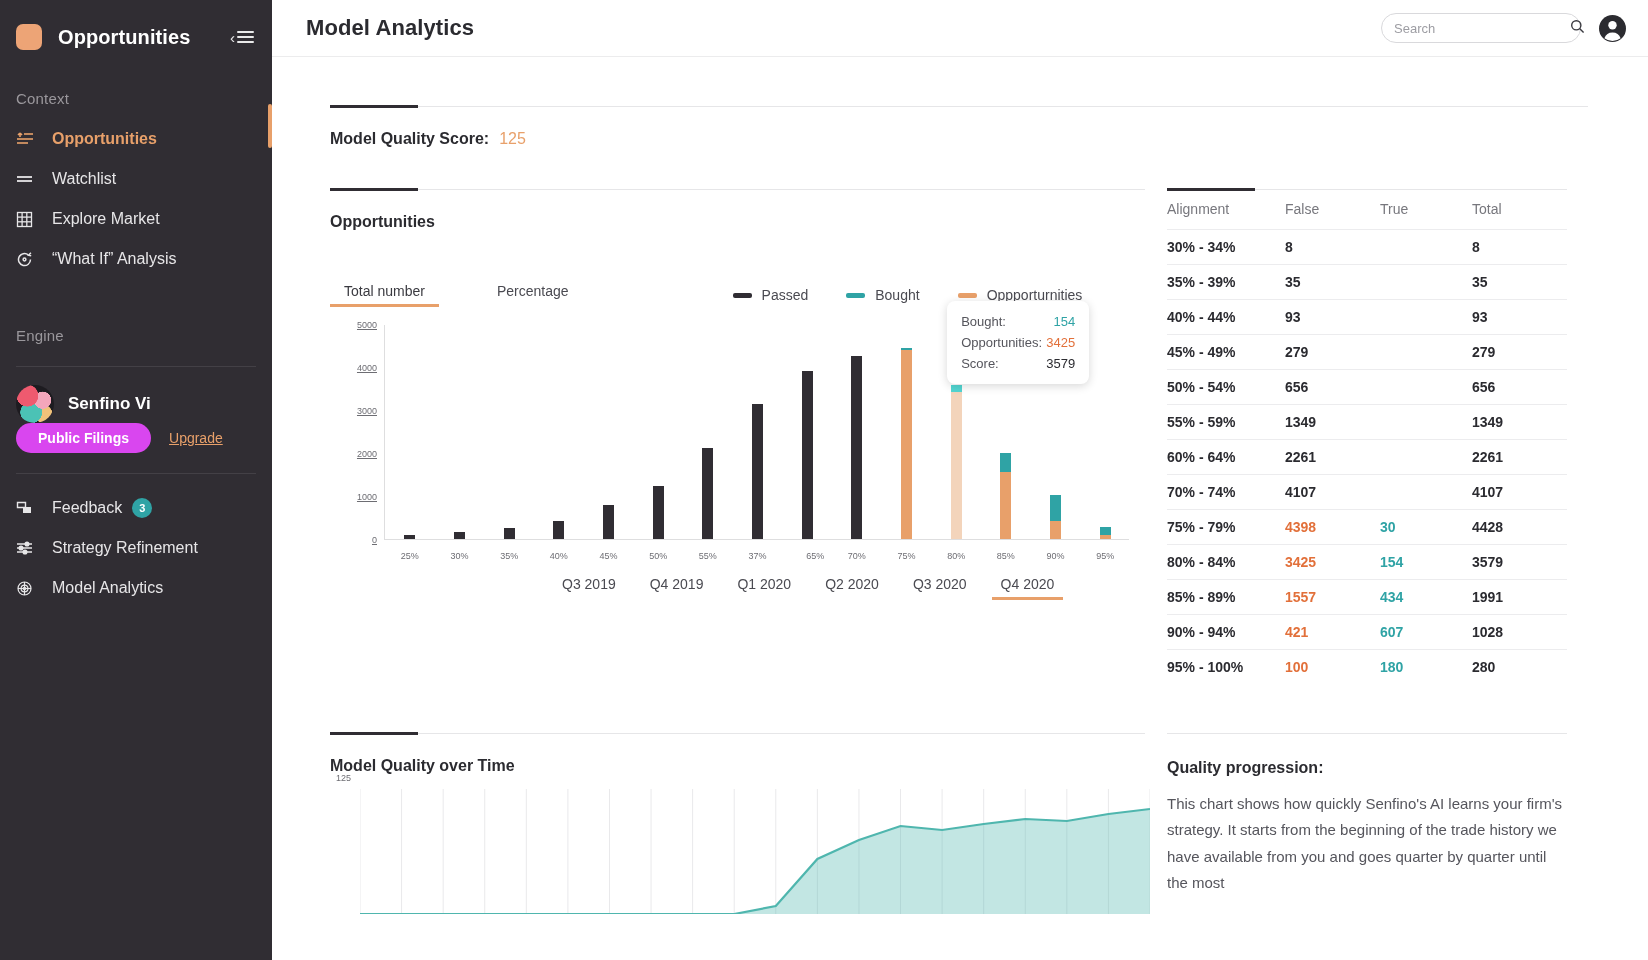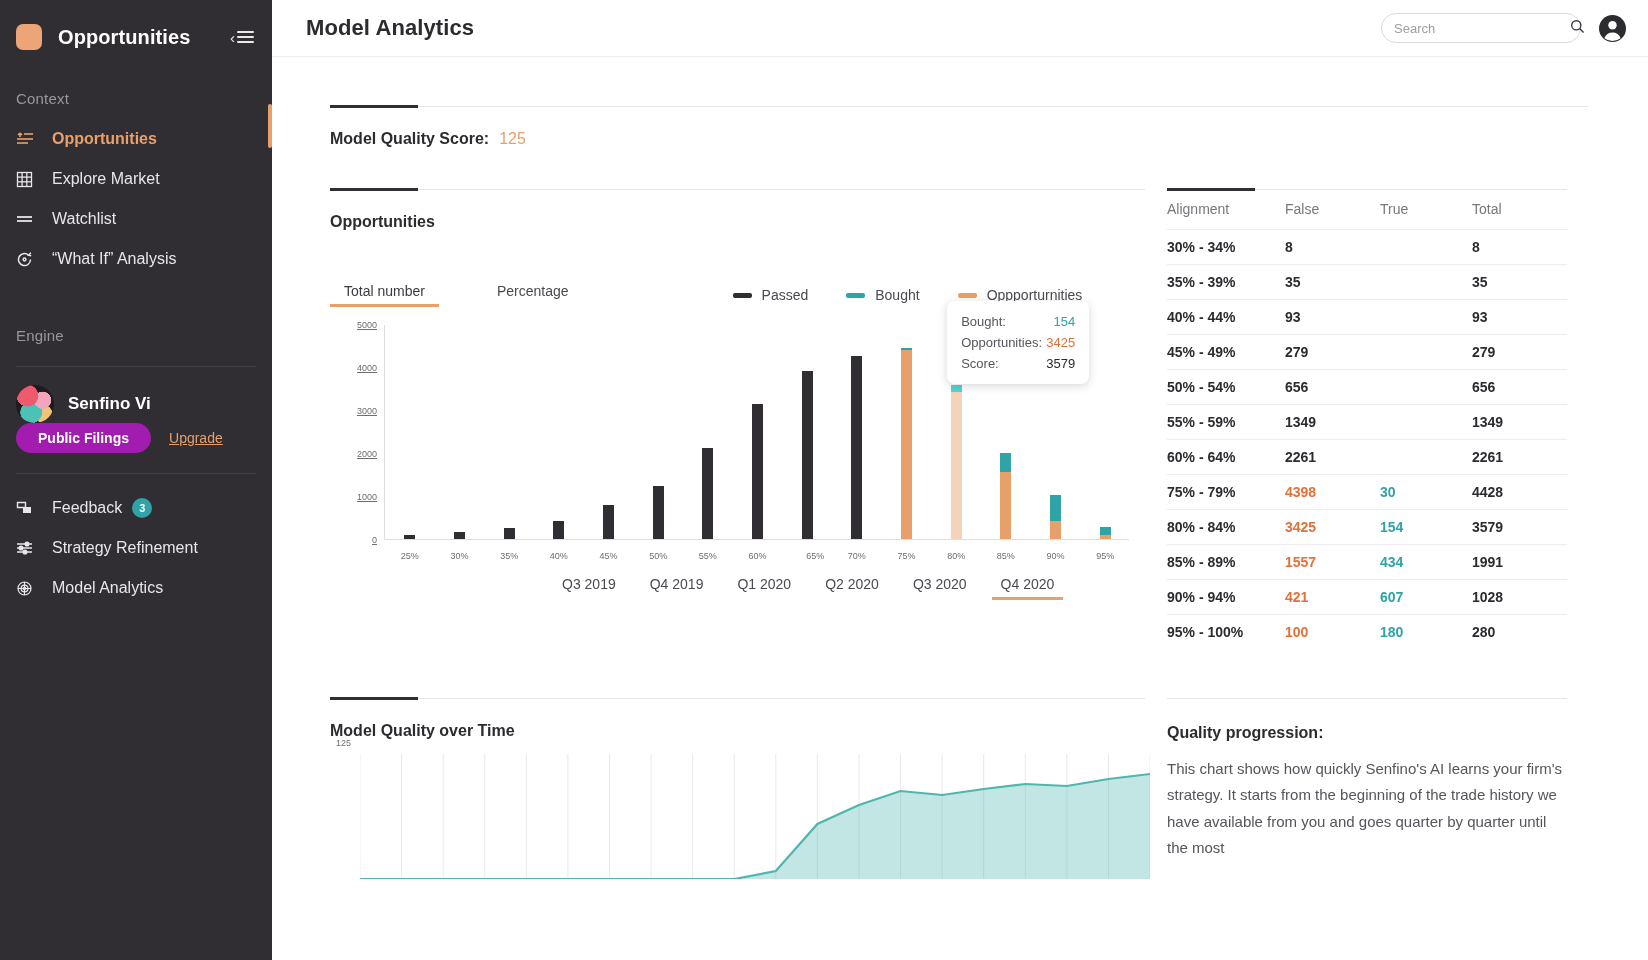--- a/index.html
+++ b/index.html
@@ -71,21 +71,21 @@
       radial-gradient(circle at 70% 40%, #f3a6bb 0 24%, transparent 25%),
       radial-gradient(circle at 40% 72%, #4bc2b5 0 30%, transparent 31%),
       radial-gradient(circle at 72% 76%, #f0c27a 0 22%, transparent 23%),
       radial-gradient(circle at 55% 50%, #d6dbe0 0 16%, transparent 17%),
       #1d1b20;
   }
   .sb-username { font-size: 17px; font-weight: bold; color: #fff; }
   .sb-datasource-lbl { font-size: 12px; color: #b6b3b8; padding: 10px 0 6px 16px; }
   .sb-ds-row { display: flex; align-items: center; padding: 0 16px; gap: 18px; }
   .pill-filings {
-    background: #a21caf; color: #fff; font-size: 14px; font-weight: bold;
+    background: #d946ef; color: #fff; font-size: 14px; font-weight: bold;
     padding: 7px 22px; border-radius: 16px; cursor: pointer;
   }
   .upgrade-link {
     color: #e8a06a; font-size: 14px; text-decoration: underline; cursor: pointer;
   }
   .badge-count {
     width: 20px; height: 20px; border-radius: 50%;
     background: #2fa3a5; color: #fff;
     font-size: 11px; font-weight: bold;
     display: flex; align-items: center; justify-content: center;
@@ -230,39 +230,39 @@
             <line x1="8" y1="3" x2="17" y2="3"></line>
           <line x1="1" y1="8" x2="17" y2="8"></line>
             <line x1="1" y1="12" x2="12" y2="12"></line>
         </svg>
       </span>
       <span>Opportunities</span>
     </div>
 
     <div class="sb-item">
       <span class="ic">
+        <svg width="18" height="14" viewBox="0 0 18 14" fill="none" stroke="currentColor" stroke-width="1.8">
+          <line x1="1" y1="5" x2="16" y2="5"></line>
+            <line x1="1" y1="9" x2="16" y2="9"></line>
+        </svg>
+      </span>
+      <span>Watchlist</span>
+    </div>
+
+    <div class="sb-item">
+      <span class="ic">
         <svg width="17" height="17" viewBox="0 0 17 17" fill="none" stroke="currentColor" stroke-width="1.3">
           <rect x="1.5" y="1.5" width="14" height="14"></rect>
           <line x1="6.1" y1="1.5" x2="6.1" y2="15.5"></line>
             <line x1="10.8" y1="1.5" x2="10.8" y2="15.5"></line>
           <line x1="1.5" y1="6.1" x2="15.5" y2="6.1"></line>
             <line x1="1.5" y1="10.8" x2="15.5" y2="10.8"></line>
         </svg>
       </span>
       <span>Explore Market</span>
-    </div>
-
-    <div class="sb-item">
-      <span class="ic">
-        <svg width="18" height="14" viewBox="0 0 18 14" fill="none" stroke="currentColor" stroke-width="1.8">
-          <line x1="1" y1="5" x2="16" y2="5"></line>
-            <line x1="1" y1="9" x2="16" y2="9"></line>
-        </svg>
-      </span>
-      <span>Watchlist</span>
     </div>
 
     <div class="sb-item">
       <span class="ic">
         <svg width="17" height="17" viewBox="0 0 17 17" fill="none" stroke="currentColor" stroke-width="1.5">
           <path d="M14.5 8.5a6 6 0 1 1-2.2-4.6"></path>
             <path d="M14.9 1.8 L12.6 4.3 L15.2 4.8"></path>
           <circle cx="8.5" cy="8.5" r="1.4"></circle>
         </svg>
       </span>
@@ -419,21 +419,21 @@
                 <div class="bar-slot" style="left: 250.167px;">
                   <div class="bar" style="height: 52.89px; background: rgb(48, 45, 51);"></div>
                   <div class="xtick" style="left: 23px;">50%</div>
                 </div>
                 <div class="bar-slot" style="left: 299.833px;">
                   <div class="bar" style="height: 90.73px; background: rgb(48, 45, 51);"></div>
                   <div class="xtick" style="left: 23px;">55%</div>
                 </div>
                 <div class="bar-slot" style="left: 349.5px;">
                   <div class="bar" style="height: 135.02px; background: rgb(48, 45, 51);"></div>
-                  <div class="xtick" style="left: 23px;">60%</div>
+                  <div class="xtick" style="left: 23px;">37%</div>
                 </div>
                 <div class="bar-slot" style="left: 399.167px;">
                   <div class="bar" style="height: 167.7px; background: rgb(48, 45, 51);"></div>
                   <div class="xtick" style="left: 31px;">65%</div>
                 </div>
                 <div class="bar-slot" style="left: 448.833px;">
                   <div class="bar" style="height: 182.75px; background: rgb(48, 45, 51);"></div>
                   <div class="xtick" style="left: 23px;">70%</div>
                 </div>
                 <div class="bar-slot" style="left: 498.5px;">
@@ -537,20 +537,26 @@
                   <td class="">55% - 59%</td>
                   <td class="">1349</td>
                   <td class=""></td>
                   <td class="">1349</td>
                 </tr>
                 <tr>
                   <td class="">60% - 64%</td>
                   <td class="">2261</td>
                   <td class=""></td>
                   <td class="">2261</td>
+                </tr>
+                <tr>
+                  <td class="">70% - 74%</td>
+                  <td class="">4107</td>
+                  <td class=""></td>
+                  <td class="">4107</td>
                 </tr>
                 <tr>
                   <td class="">75% - 79%</td>
                   <td class="c-false-h">4398</td>
                   <td class="c-true-h">30</td>
                   <td class="">4428</td>
                 </tr>
                 <tr>
                   <td class="">80% - 84%</td>
                   <td class="c-false-h">3425</td>

